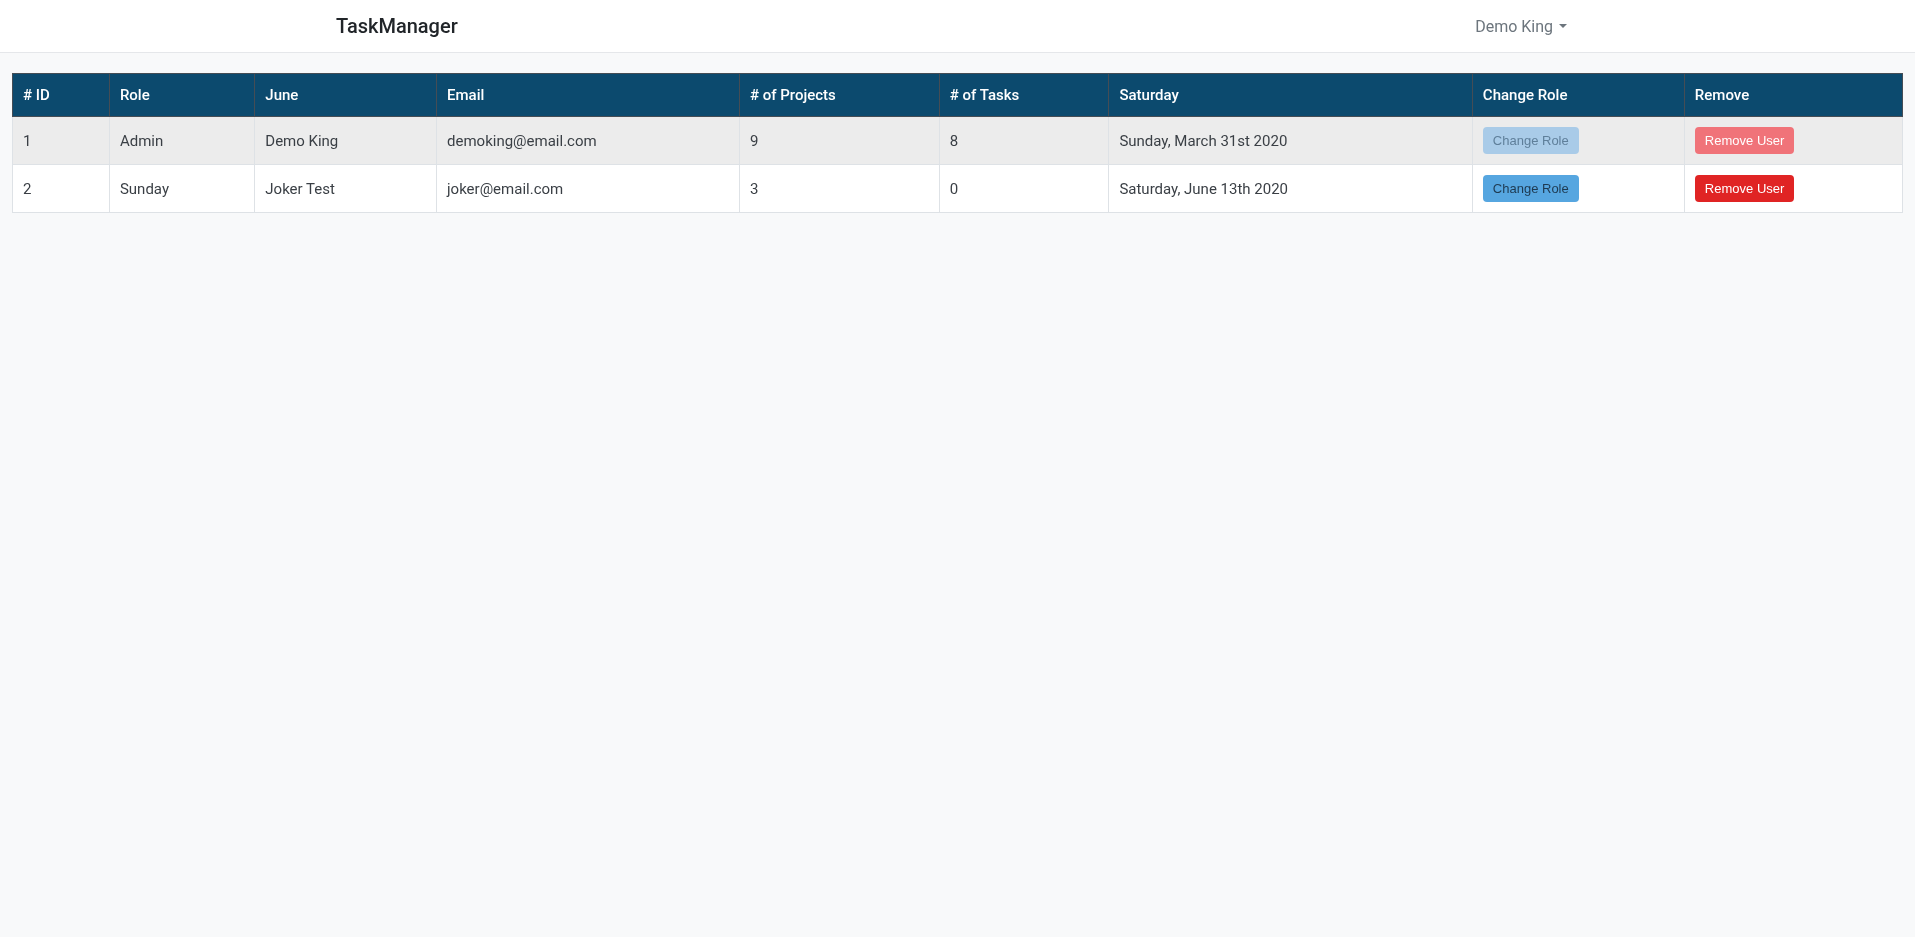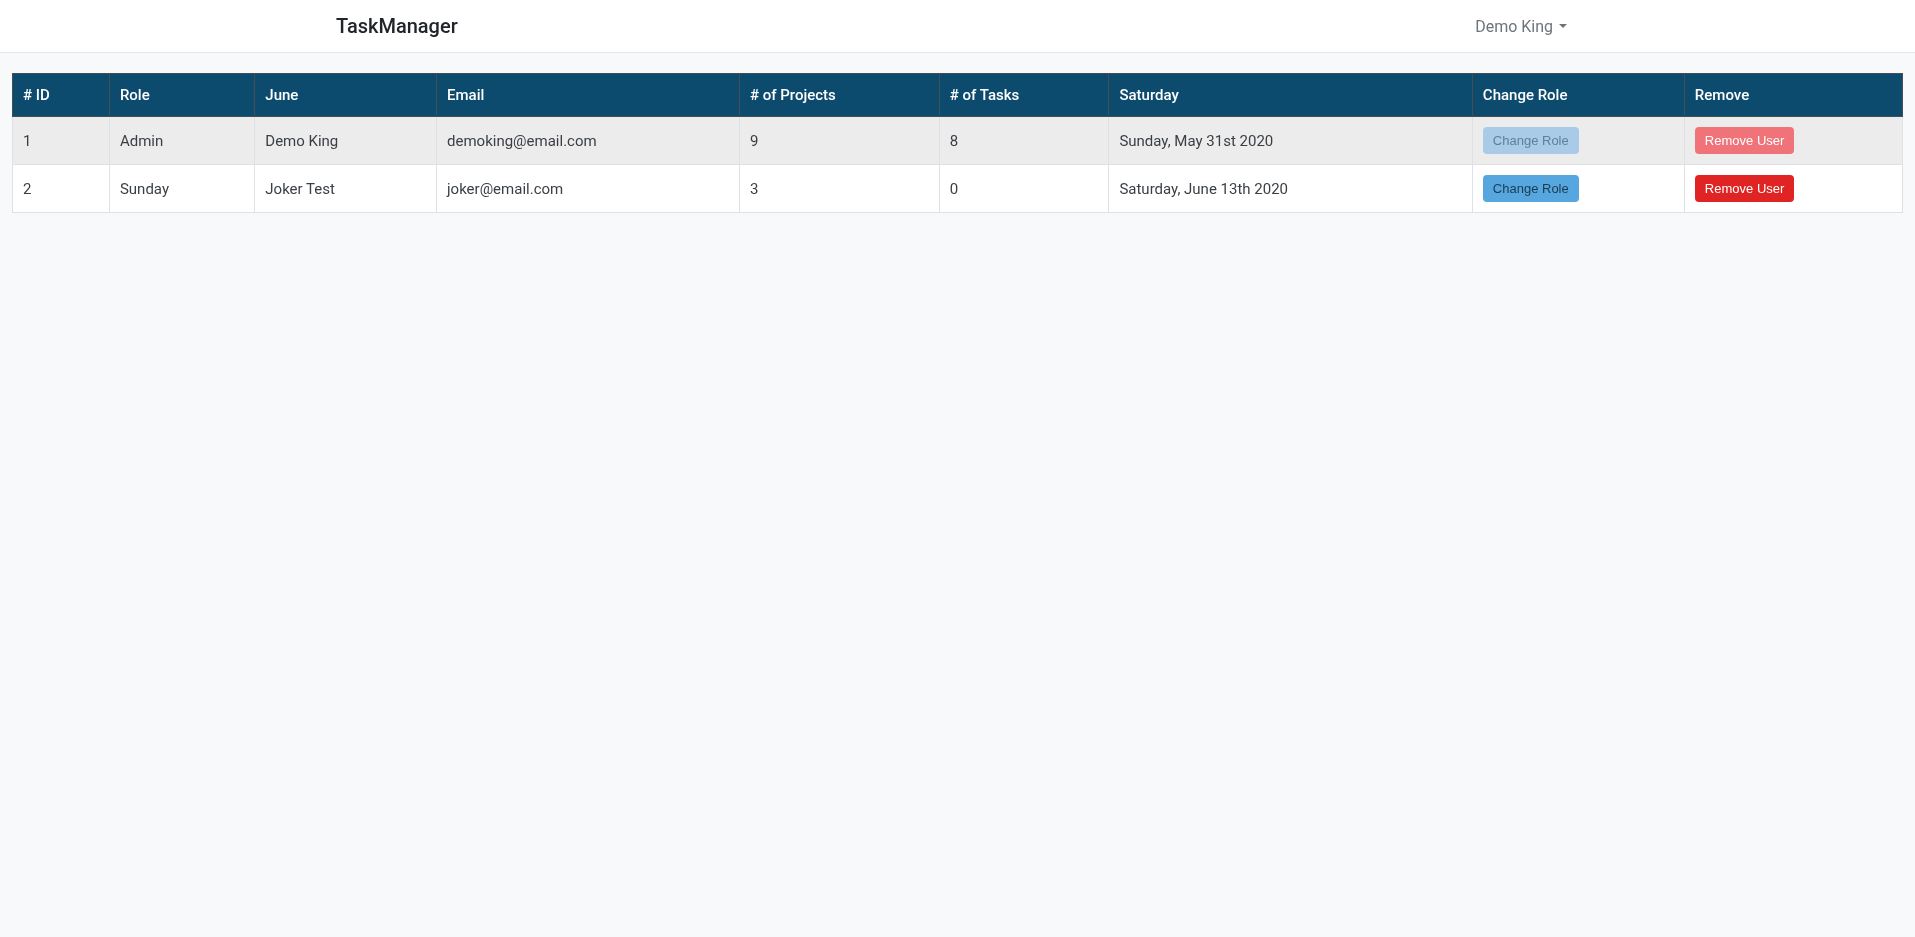--- a/index.html
+++ b/index.html
@@ -153,21 +153,21 @@
       </tr>
     </thead>
     <tbody>
       <tr>
         <td>1</td>
         <td>Admin</td>
         <td>Demo King</td>
         <td>demoking@email.com</td>
         <td>9</td>
         <td>8</td>
-        <td>Sunday, May 31st 2020</td>
+        <td>Sunday, March 31st 2020</td>
         <td>
           <button class="btn btn-change disabled">Change Role</button>
         </td>
         <td>
           <button class="btn btn-remove disabled">Remove User</button>
         </td>
       </tr>
       <tr>
         <td>2</td>
         <td>Sunday</td>

